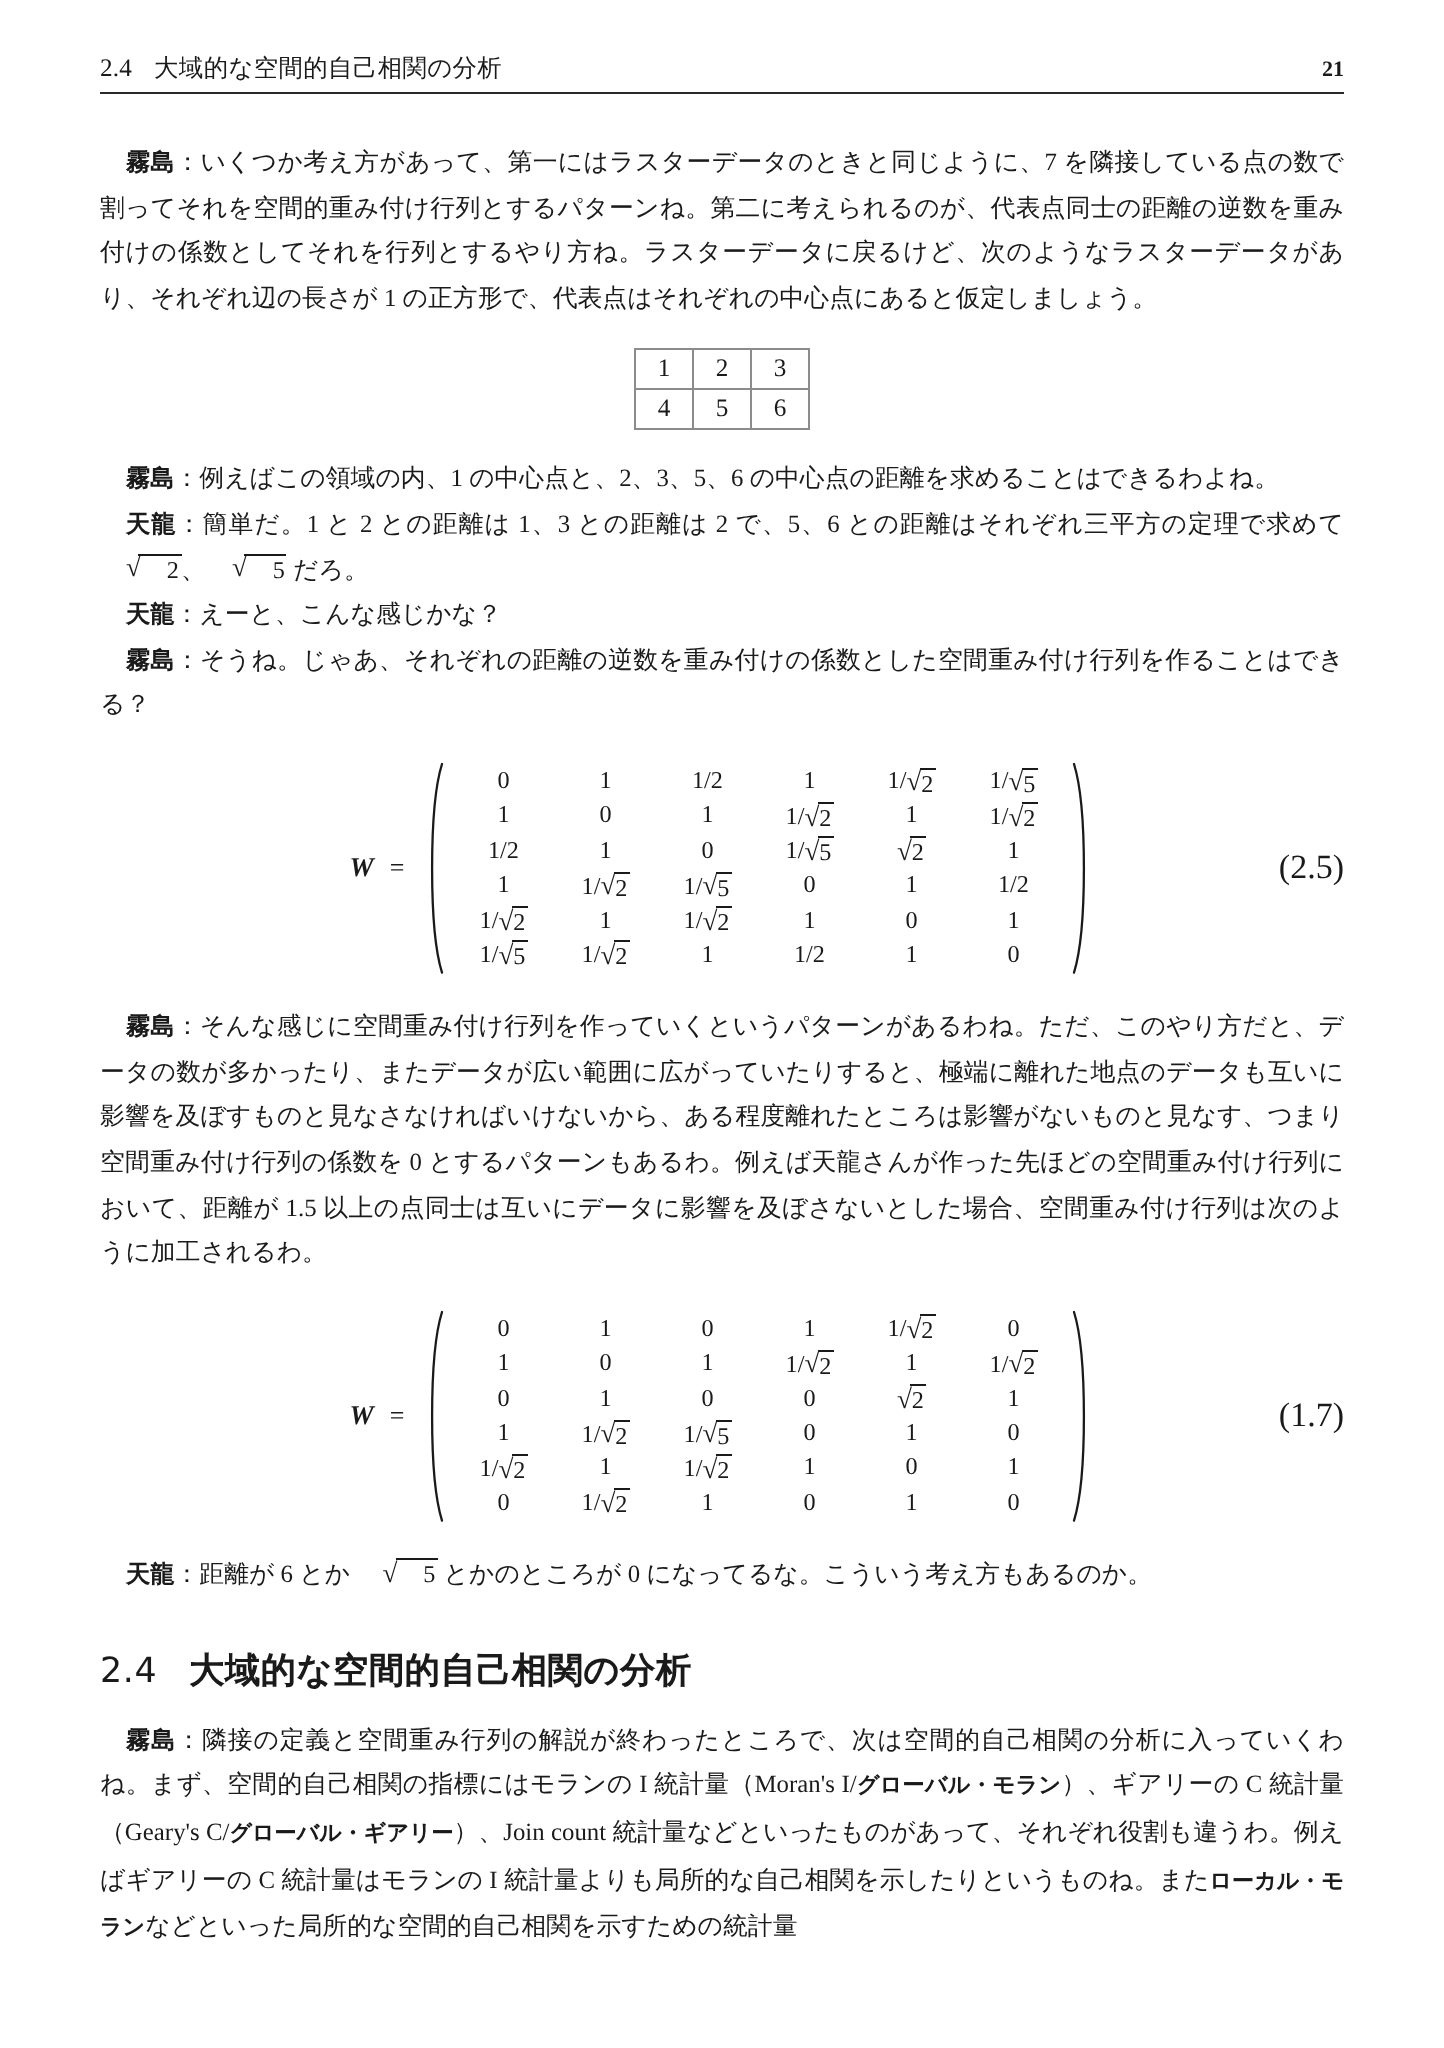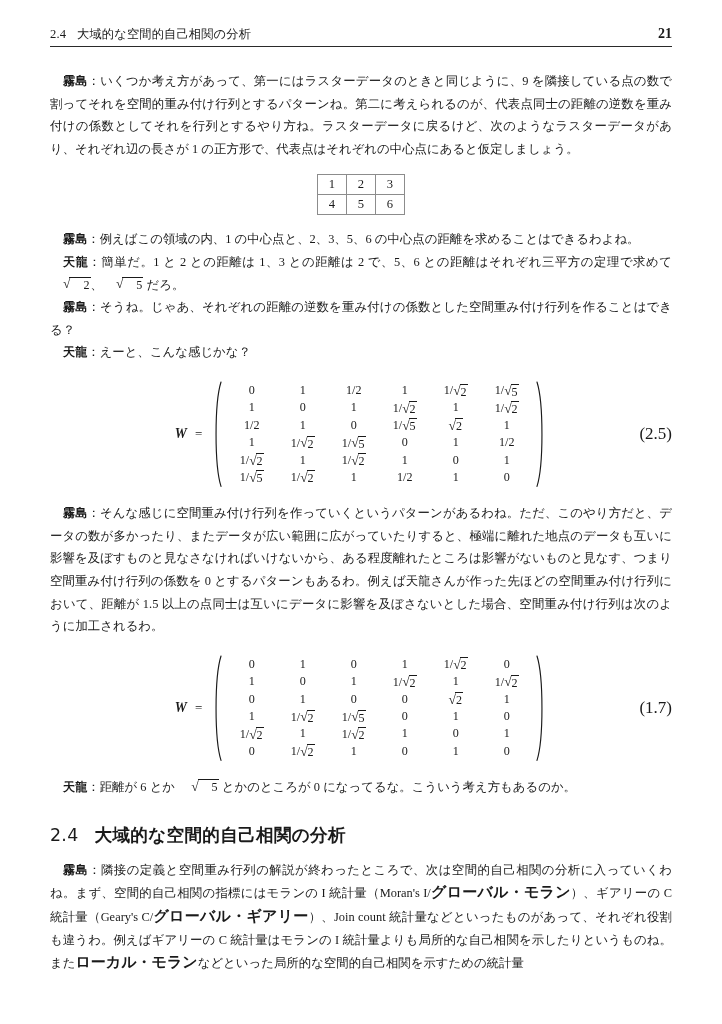--- a/index.html
+++ b/index.html
@@ -49,21 +49,21 @@
     letter-spacing: .1px;
   }
   .runhead-title {
     font-family: "DejaVu Sans", sans-serif;
     font-size: 12.2px;
     letter-spacing: .2px;
   }
   .runhead-page {
     font-family: "Liberation Serif", serif;
     font-weight: bold;
-    font-size: 14px;
+    font-size: 11px;
     margin-left: 42px;
   }
 
   
   .content {
     position: absolute;
     left: 50px;
     top: 70px;
     width: 622px;
   }
@@ -79,21 +79,21 @@
   p.indent { text-indent: 1.05em; }
 
   .spk {
     font-family: Liberation Serif, serif;
     font-weight: bold;
     font-size: 12.1px;
   }
   .bd {
     font-family: "DejaVu Sans", sans-serif;
     font-weight: bold;
-    font-size: 15px;
+    font-size: 11px;
   }
   .gap-m { height: 12px; }
 
   
   .tablewrap {
     width: 622px;
     display: flex;
     justify-content: center;
     margin: 14px 0 13px 0;
   }
@@ -229,21 +229,21 @@
     <div class="runhead-left">
       <span class="runhead-num">2.4</span>
       <span class="runhead-title">大域的な空間的自己相関の分析</span>
     </div>
     <span class="runhead-page">21</span>
   </div>
 
   <div class="content">
 
     <p class="para indent">
-      <span class="spk">霧島</span><span>：</span><span>いくつか考え方があって、第一にはラスターデータのときと同じように、9 を隣接している点の数で割ってそれを空間的重み付け行列とするパターンね。第二に考えられるのが、代表点同士の距離の逆数を重み付けの係数としてそれを行列とするやり方ね。ラスターデータに戻るけど、次のようなラスターデータがあり、それぞれ辺の長さが 1 の正方形で、代表点はそれぞれの中心点にあると仮定しましょう。</span>
+      <span class="spk">霧島</span><span>：</span><span>いくつか考え方があって、第一にはラスターデータのときと同じように、7 を隣接している点の数で割ってそれを空間的重み付け行列とするパターンね。第二に考えられるのが、代表点同士の距離の逆数を重み付けの係数としてそれを行列とするやり方ね。ラスターデータに戻るけど、次のようなラスターデータがあり、それぞれ辺の長さが 1 の正方形で、代表点はそれぞれの中心点にあると仮定しましょう。</span>
     </p>
 
     <div class="tablewrap">
       <table class="grid">
         <tbody>
           <tr>
             <td>1</td>
             <td>2</td>
             <td>3</td>
           </tr>
@@ -258,25 +258,25 @@
 
     <p class="para indent">
       <span class="spk">霧島</span><span>：</span><span>例えばこの領域の内、1 の中心点と、2、3、5、6 の中心点の距離を求めることはできるわよね。</span>
     </p>
 
     <p class="para indent">
       <span class="spk">天龍</span><span>：</span><span>簡単だ。1 と 2 との距離は 1、3 との距離は 2 で、5、6 との距離はそれぞれ三平方の定理で求めて </span><span class="rad"><span class="radsym">√</span><span class="radarg">2</span></span><span>、</span><span class="rad"><span class="radsym">√</span><span class="radarg">5</span></span><span> だろ。</span>
     </p>
 
     <p class="para indent">
+      <span class="spk">天龍</span><span>：</span><span>えーと、こんな感じかな？</span>
+    </p>
+
+    <p class="para indent">
       <span class="spk">霧島</span><span>：</span><span>そうね。じゃあ、それぞれの距離の逆数を重み付けの係数とした空間重み付け行列を作ることはできる？</span>
-    </p>
-
-    <p class="para indent">
-      <span class="spk">天龍</span><span>：</span><span>えーと、こんな感じかな？</span>
     </p>
 
     <div class="eqblock">
       <div class="eqcore">
         <span class="eqlabel">W</span>
         <span class="eqeq">=</span>
         <span class="matrix">
           <span class="paren">
               <svg viewBox="0 0 11 106" preserveAspectRatio="none" aria-hidden="true">
                 <path d="M10,1 C3.4,22 3.4,84 10,105" fill="none" stroke="#1a1a1a" stroke-width="1.15" stroke-linecap="round"></path>

